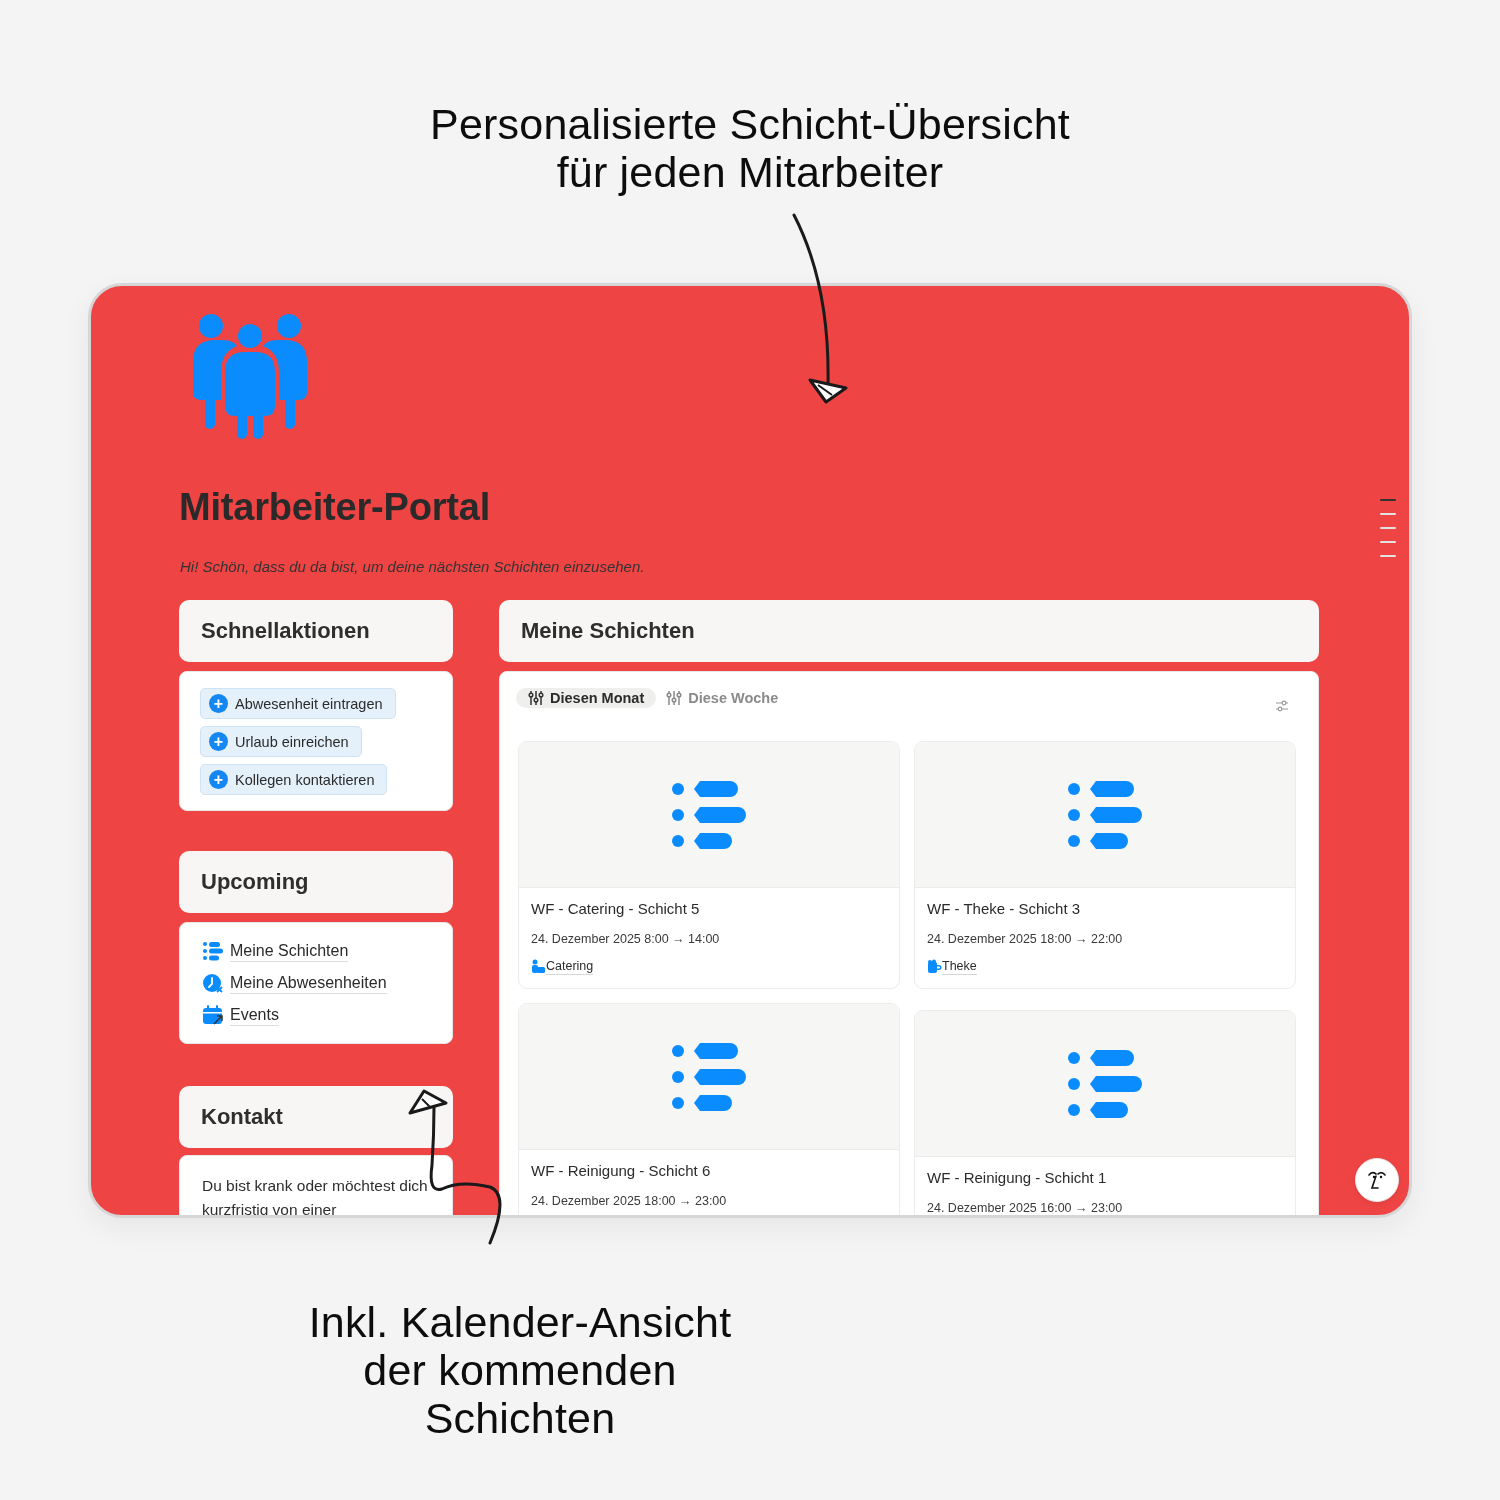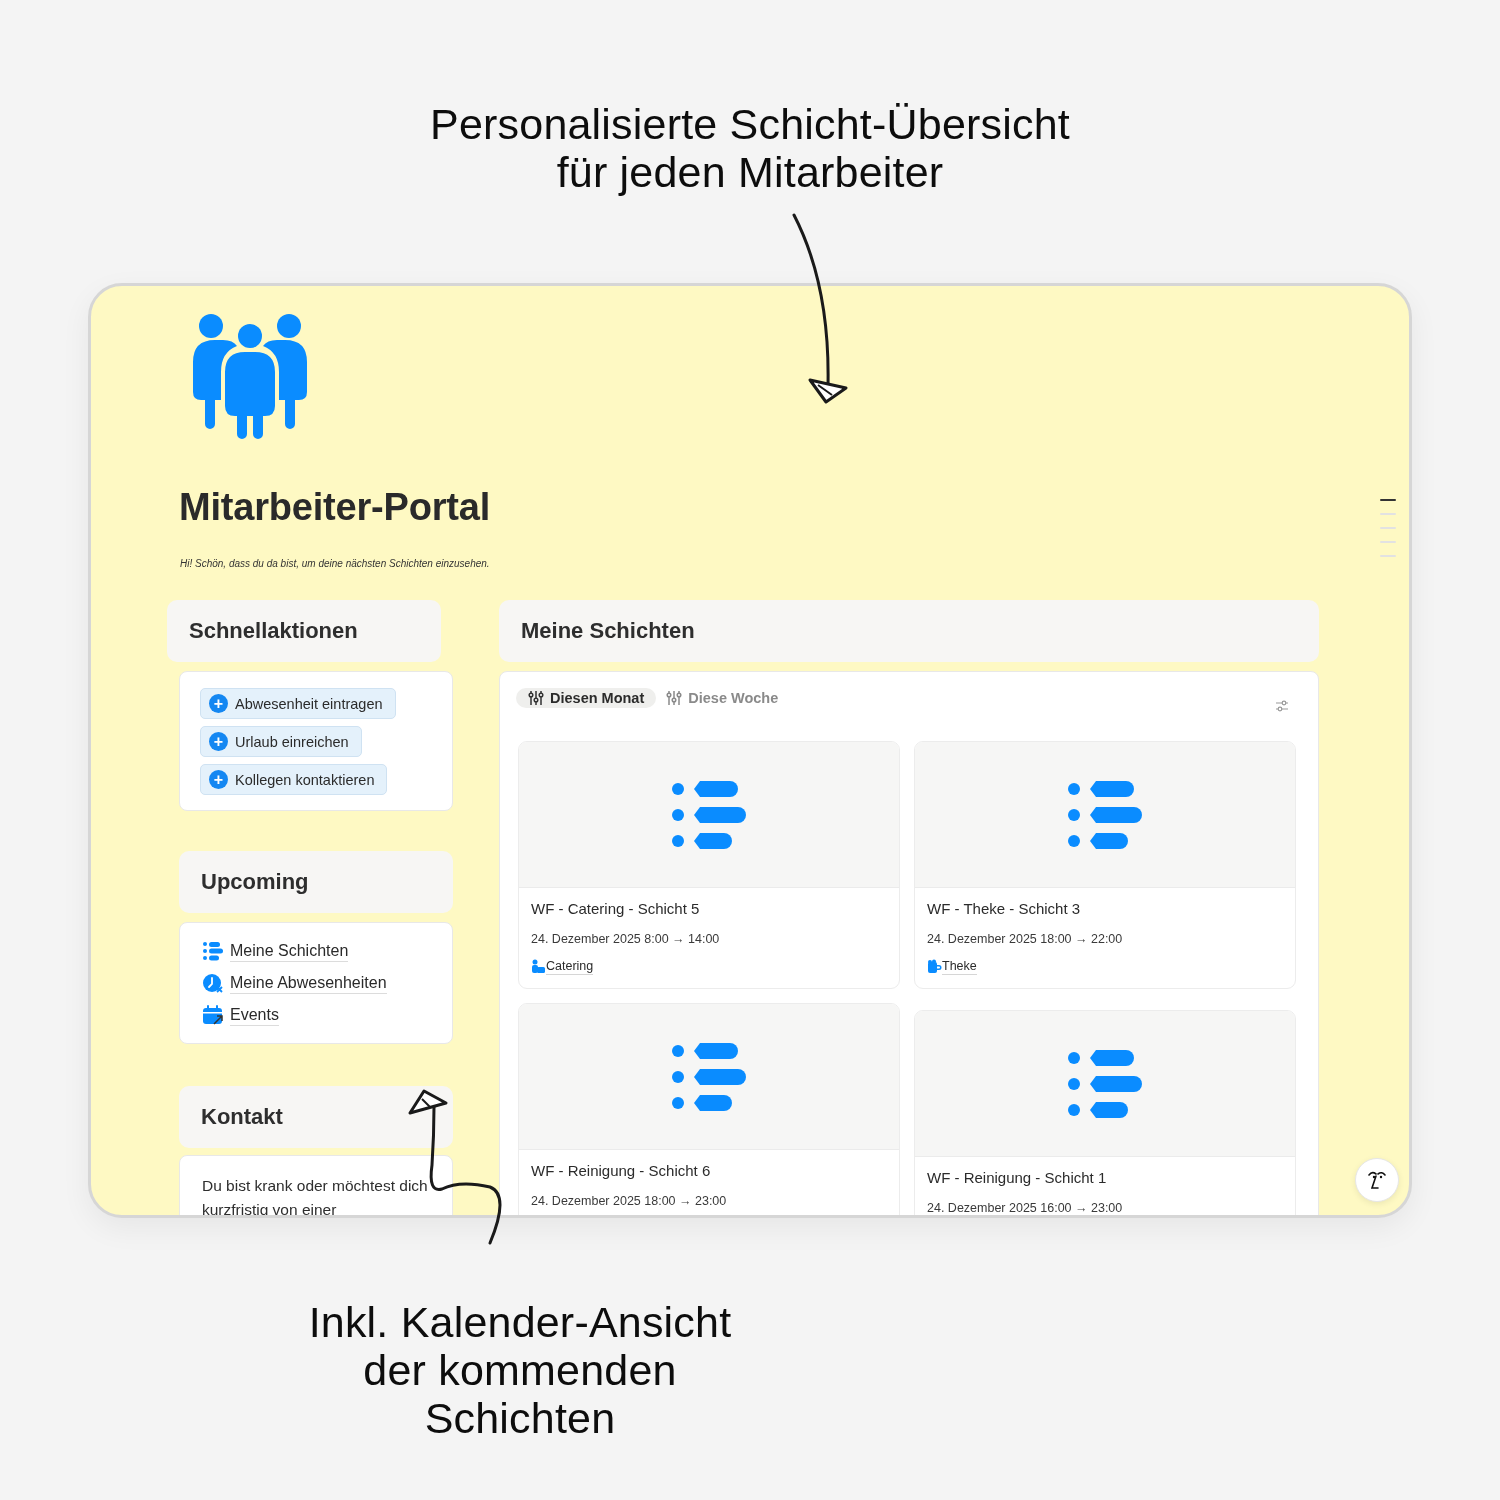--- a/index.html
+++ b/index.html
@@ -20,38 +20,38 @@
     font-weight: 500;
     letter-spacing: 0.2px;
   }
   .caption-top { top: 100px; left: 0; }
   .caption-bottom { top: 1262px; left: 270px; width: 500px; margin-top: 36px; }
 
   .frame {
     position: absolute;
     left: 88px; top: 283px;
     width: 1324px; height: 935px;
-    background: #fef9c3;
+    background: #ef4444;
     border: 3px solid #d6d6d6;
     border-radius: 34px;
     overflow: hidden;
     box-shadow: 0 10px 30px rgba(0,0,0,0.06);
   }
   .page { position: absolute; left: 0; top: 0; width: 100%; height: 100%; }
 
   .page-icon { position: absolute; left: 94px; top: 24px; width: 130px; height: 130px; }
 
   .page-title {
     position: absolute; left: 88px; top: 200px;
     font-size: 38px; font-weight: 700; color: #2a2a2a;
     letter-spacing: -0.2px;
   }
   .page-subtitle {
     position: absolute; left: 89px; top: 272px;
-    font-size: 10px; font-style: italic; color: #333;
+    font-size: 15px; font-style: italic; color: #333;
   }
 
   .section-header {
     position: absolute;
     background: #f7f6f4;
     border-radius: 10px;
     height: 62px;
     display: flex; align-items: center;
     padding-left: 22px;
     font-size: 22px; font-weight: 600; color: #2e2e2e;
@@ -143,21 +143,21 @@
         <circle cx="65" cy="26" r="12"></circle>
         <path d="M8 52 q0-22 22-22 h8 q10 0 14 6 q-16 6-16 26 v28 h-6 v24 a5 5 0 0 1-10 0 v-24 h-4 q-8 0-8-8z"></path>
         <path d="M122 52 q0-22-22-22 h-8 q-10 0-14 6 q16 6 16 26 v28 h6 v24 a5 5 0 0 0 10 0 v-24 h4 q8 0 8-8z"></path>
         <path d="M40 62 q0-20 20-20 h10 q20 0 20 20 v34 q0 10-10 10 h-2 v18 a5 5 0 0 1-10 0 v-18 h-6 v18 a5 5 0 0 1-10 0 v-18 h-2 q-10 0-10-10z"></path>
       </g>
     </svg>
 
     <div class="page-title">Mitarbeiter-Portal</div>
     <div class="page-subtitle">Hi! Schön, dass du da bist, um deine nächsten Schichten einzusehen.</div>
 
-    <div class="section-header" style="left:76px;top:314px;width:274px;text-align:center;">Schnellaktionen</div>
+    <div class="section-header" style="left:88px;top:314px;width:274px;text-align:center;">Schnellaktionen</div>
     <div class="box" style="left:88px;top:385px;width:274px;height:140px;">
       <div class="qa-list">
         <div class="qa-btn">
           <span class="plus-icon">+</span>
           <span>Abwesenheit eintragen</span>
         </div>
         <div class="qa-btn">
           <span class="plus-icon">+</span>
           <span>Urlaub einreichen</span>
         </div>

